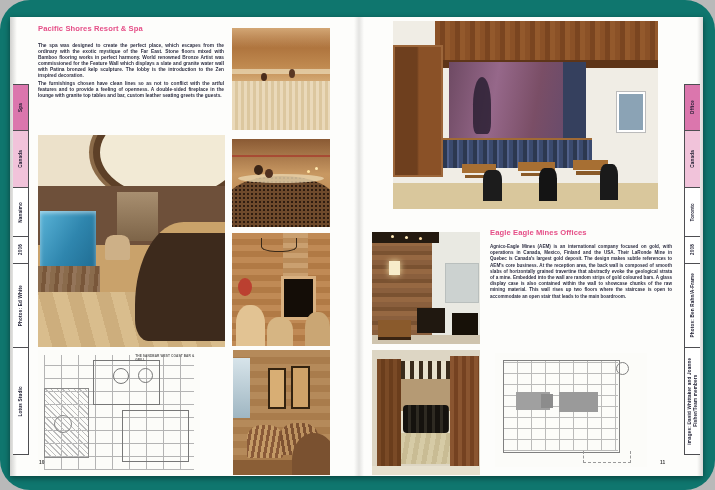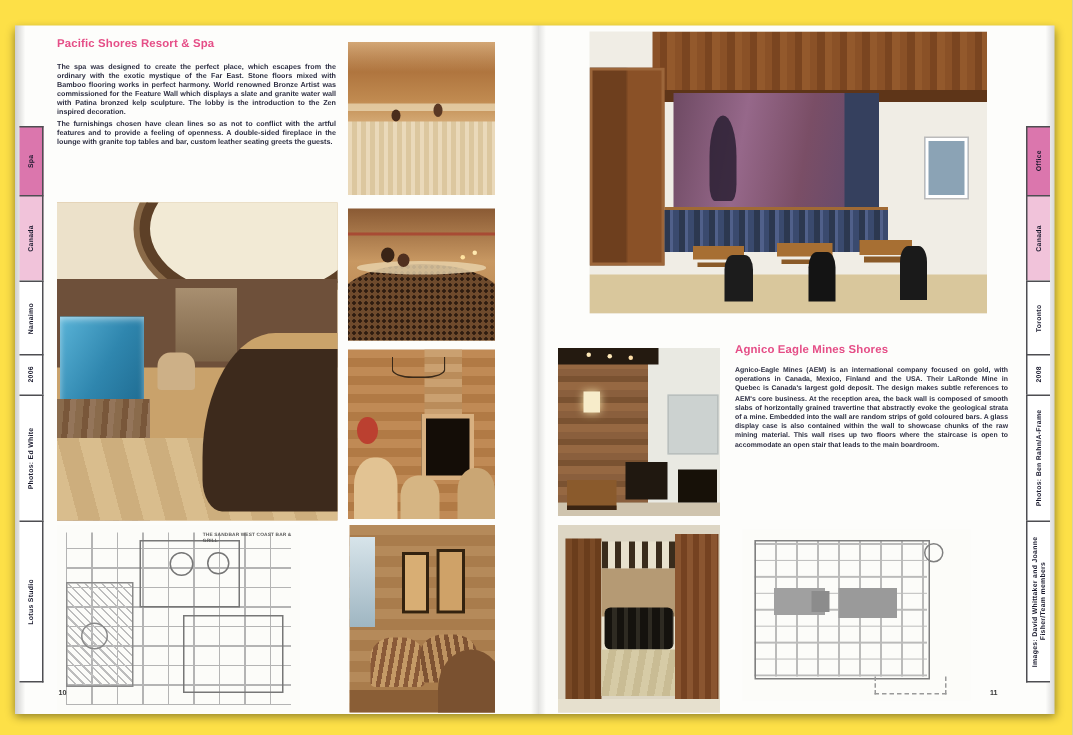--- a/index.html
+++ b/index.html
@@ -1,17 +1,17 @@
 <!DOCTYPE html>
 <html><head>
 <meta charset="utf-8">
 <style>
   html,body{margin:0;padding:0;background:#b9b9b9;}
-  .stage{position:relative;width:715px;height:490px;background:#fde047;overflow:hidden;
-         font-family:"Liberation Sans",sans-serif;}
+  .stage{position:relative;width:715px;height:490px;background:#0f766e;overflow:hidden;
+         font-family:"Liberation Sans",sans-serif;border-radius:30px;}
   .page{position:absolute;left:10px;top:17px;width:693px;height:459px;background:#fdfdfb;
         box-shadow:0 2px 6px rgba(0,0,0,.45);}
   .edge-l{position:absolute;left:0;top:0;width:7px;height:100%;
           background:linear-gradient(90deg,rgba(0,0,0,.18),rgba(0,0,0,0));}
   .edge-r{position:absolute;right:0;top:0;width:6px;height:100%;
           background:linear-gradient(270deg,rgba(0,0,0,.15),rgba(0,0,0,0));}
   .gutter{position:absolute;left:344px;top:0;width:10px;height:100%;
           background:linear-gradient(90deg,rgba(0,0,0,0),rgba(0,0,0,.10) 50%,rgba(0,0,0,0));}
 
   
@@ -296,21 +296,21 @@
       <i class="cafe-banq"></i>
       <i class="cafe-floor"></i>
       <i class="cafe-table1"></i>
       <i class="cafe-table2"></i>
       <i class="cafe-table3"></i>
       <i class="cafe-chair1"></i>
       <i class="cafe-chair2"></i>
       <i class="cafe-chair3"></i>
     </div>
 
-    <div class="title" style="left:480px;top:211px">Agnico Eagle Mines Shores</div>
+    <div class="title" style="left:480px;top:211px">Eagle Eagle Mines Offices</div>
 
     <div class="body-copy copy-right">
       <p>Agnico-Eagle Mines (AEM) is an international company focused on gold, with operations in Canada, Mexico, Finland and the USA. Their LaRonde Mine in Quebec is Canada's largest gold deposit. The design makes subtle references to AEM's core business. At the reception area, the back wall is composed of smooth slabs of horizontally grained travertine that abstractly evoke the geological strata of a mine. Embedded into the wall are random strips of gold coloured bars. A glass display case is also contained within the wall to showcase chunks of the raw mining material. This wall rises up two floors where the staircase is open to accommodate an open stair that leads to the main boardroom.</p>
     </div>
 
     <div class="ph ph-trav">
       <i class="trav-wall"></i>
       <i class="trav-ceil"></i>
       <i class="trav-spot"></i>
       <i class="trav-pend"></i>

